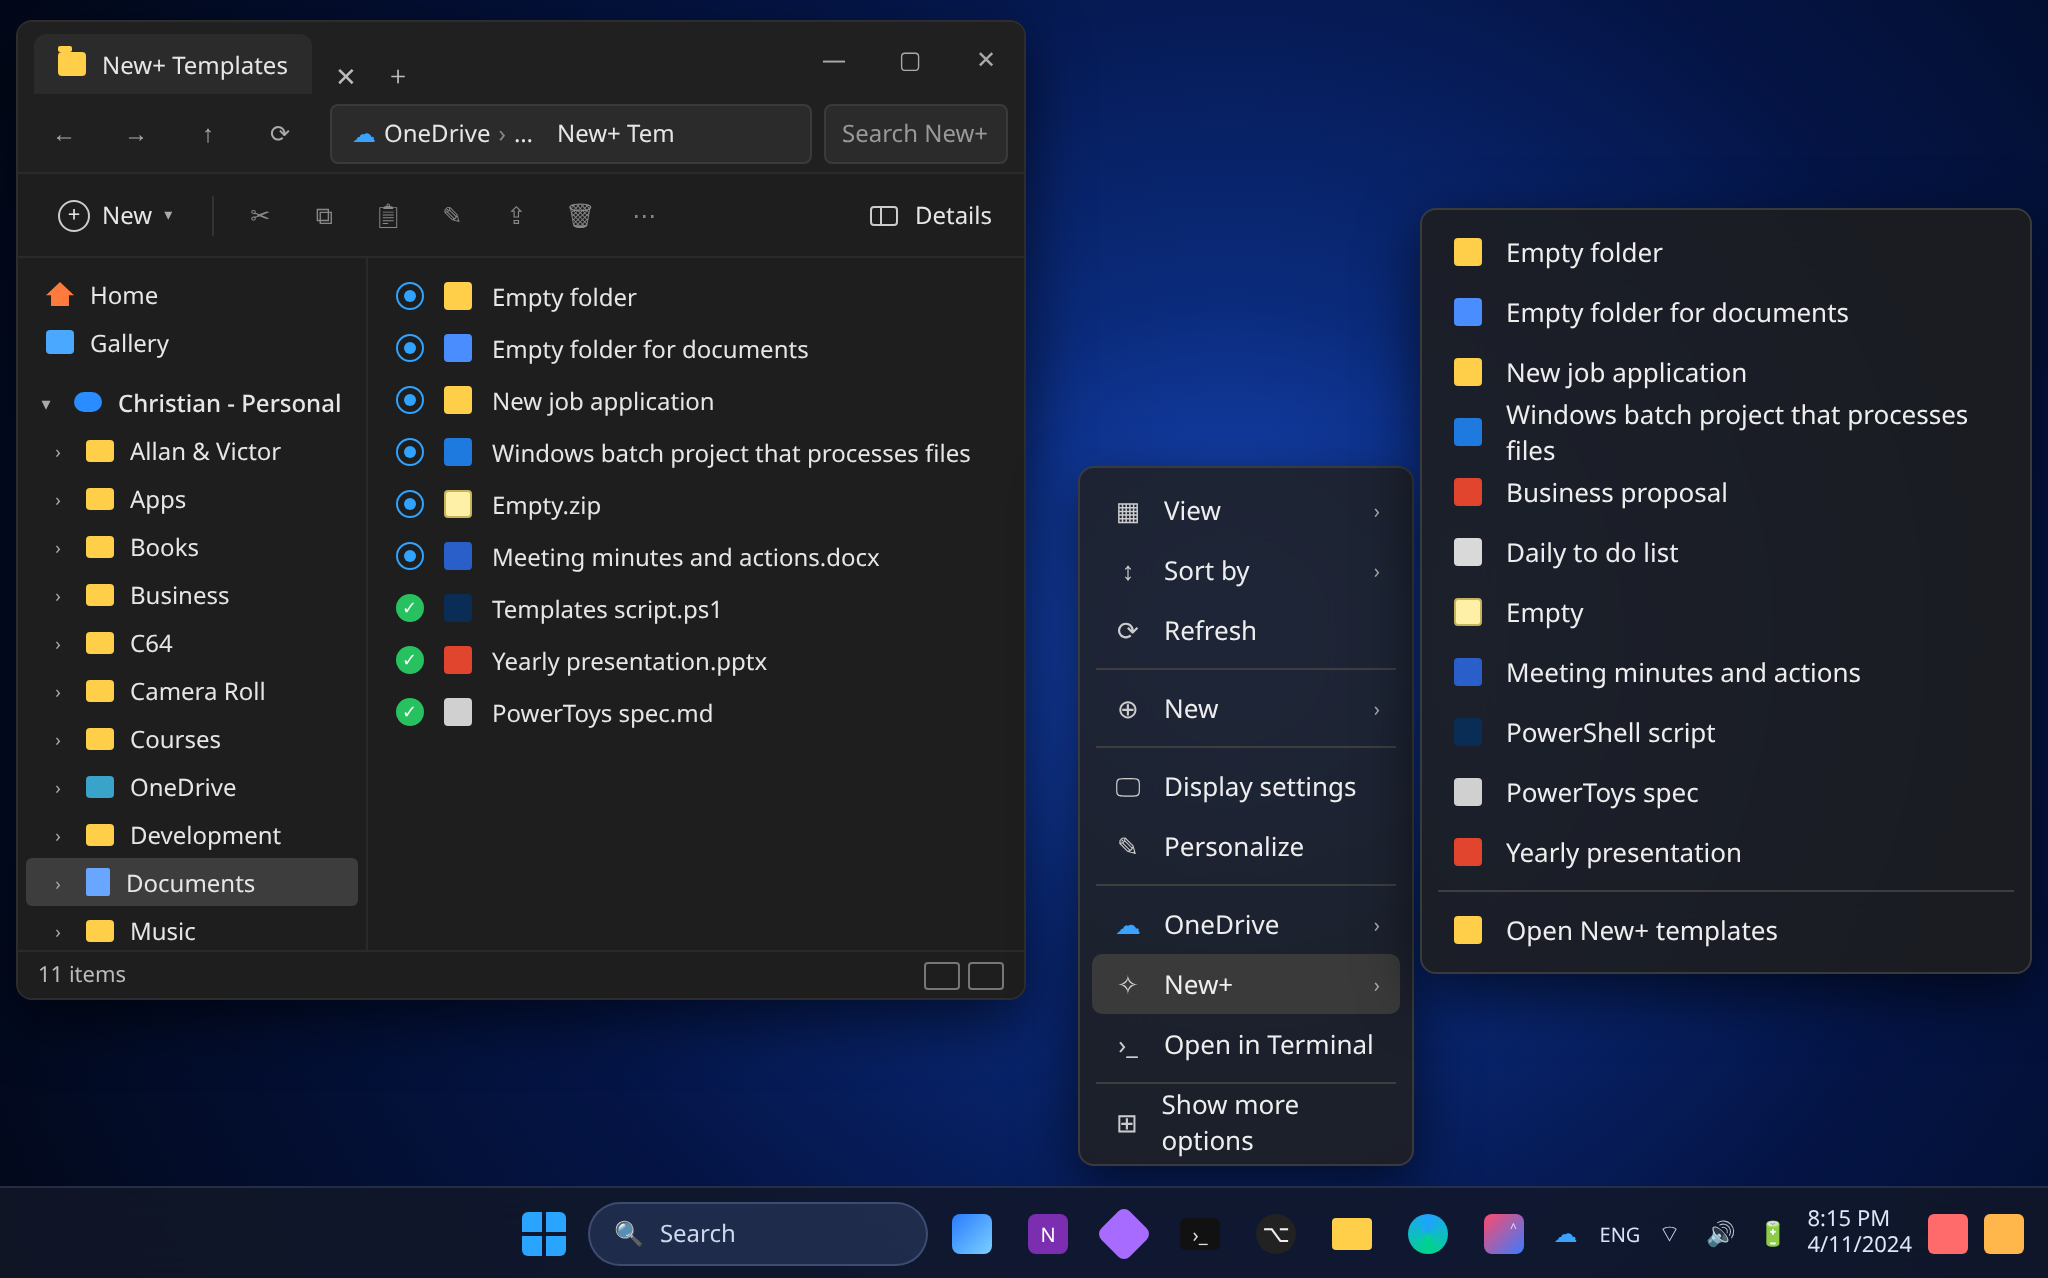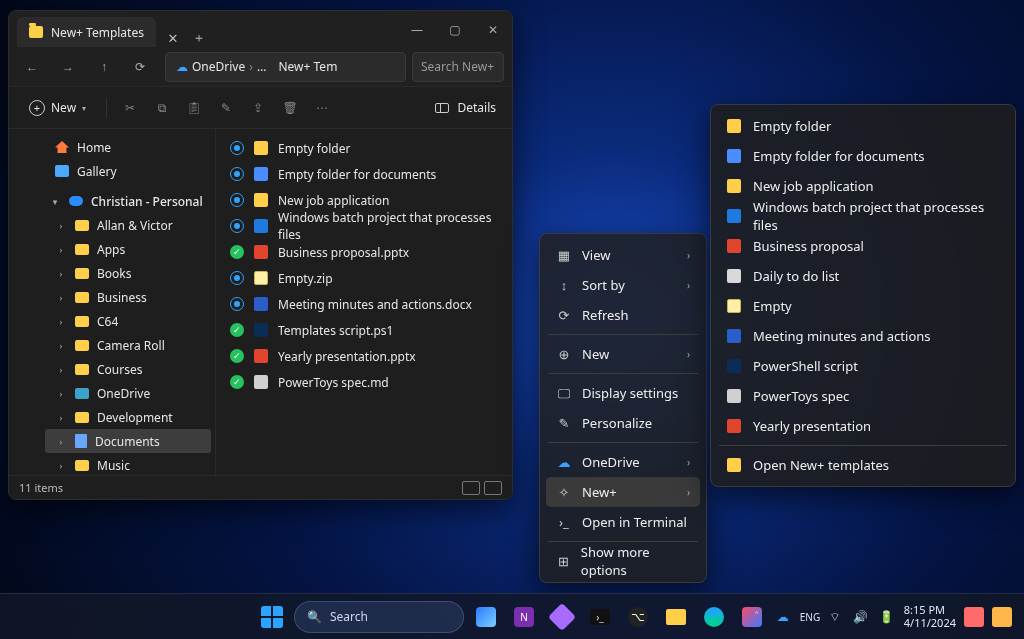--- a/index.html
+++ b/index.html
@@ -88,21 +88,20 @@
   .detailsbtn .dicon { width:14px; height:10px; border:1px solid #ccc; border-radius:2px; position:relative;}
   .detailsbtn .dicon::after { content:''; position:absolute; left:4px; top:0; bottom:0; width:1px; background:#ccc;}
 
   
   .body { flex:1; display:flex; overflow:hidden; }
 
   .sidebar {
     width:175px; padding:6px 4px; background:#1e1e1e;
     border-right:1px solid #2a2a2a; overflow:hidden;
     font-size:12px;
-    margin-left:32px;
   }
   .sbitem {
     display:flex; align-items:center; gap:8px;
     height:24px; padding:0 8px 0 24px; color:#e6e6e6;
     border-radius:3px; white-space:nowrap;
   }
   .sbitem.l1 { padding-left:10px; }
   .sbitem.l2 { padding-left:18px; font-weight:500;}
   .sbitem.selected { background:#3d3d3d; }
   .sbitem .caret { width:12px; color:#aaa; font-size:9px; margin-left:-14px; text-align:center;}
@@ -372,25 +371,20 @@
             <span class="sync cloud"></span>
             <span class="fileicon fi-folder"></span>
             <span>New job application</span>
           </div>
           <div class="frow">
             <span class="sync cloud"></span>
             <span class="fileicon fi-winblue"></span>
             <span>Windows batch project that processes files</span>
           </div>
           <div class="frow">
-            <span class="sync ok"></span>
-            <span class="fileicon fi-ppt"></span>
-            <span>Business proposal.pptx</span>
-          </div>
-          <div class="frow">
             <span class="sync cloud"></span>
             <span class="fileicon fi-zip"></span>
             <span>Empty.zip</span>
           </div>
           <div class="frow">
             <span class="sync cloud"></span>
             <span class="fileicon fi-docword"></span>
             <span>Meeting minutes and actions.docx</span>
           </div>
           <div class="frow">

